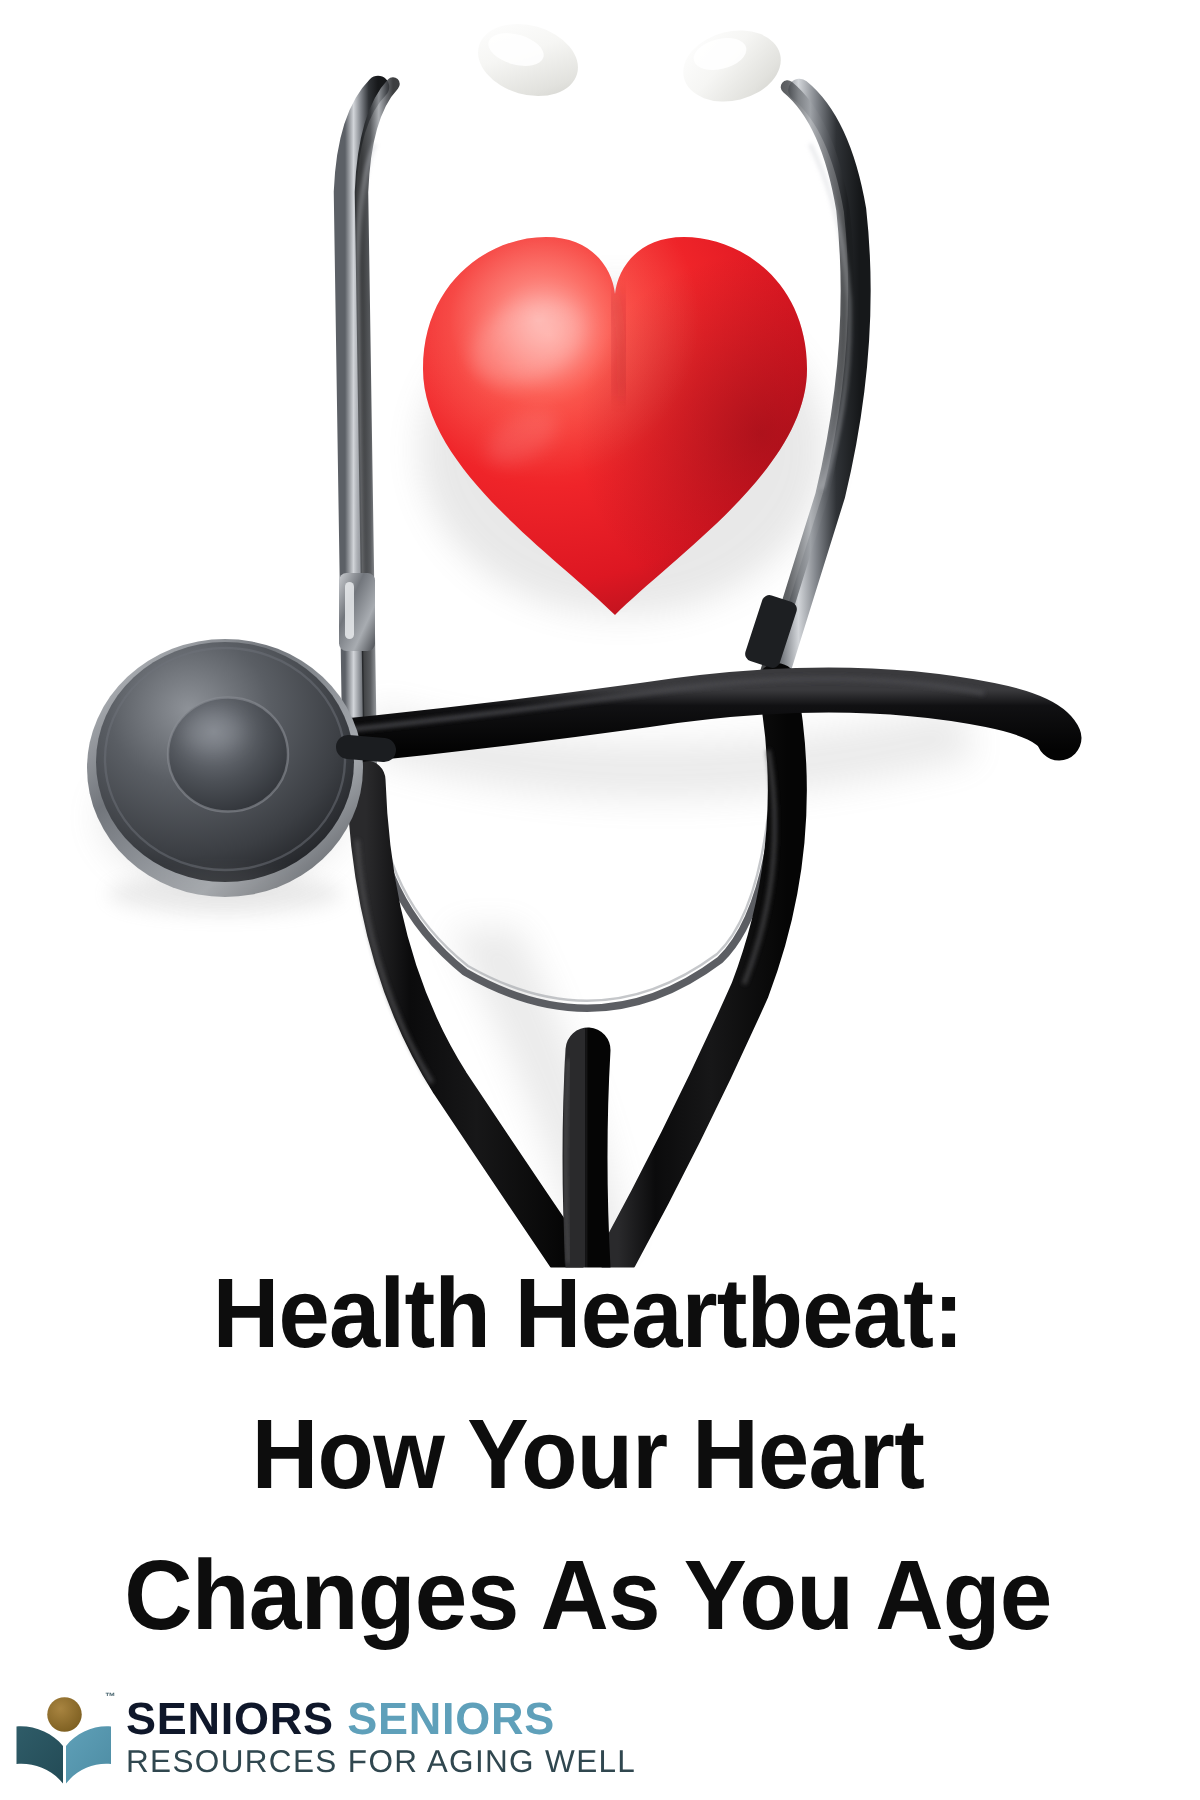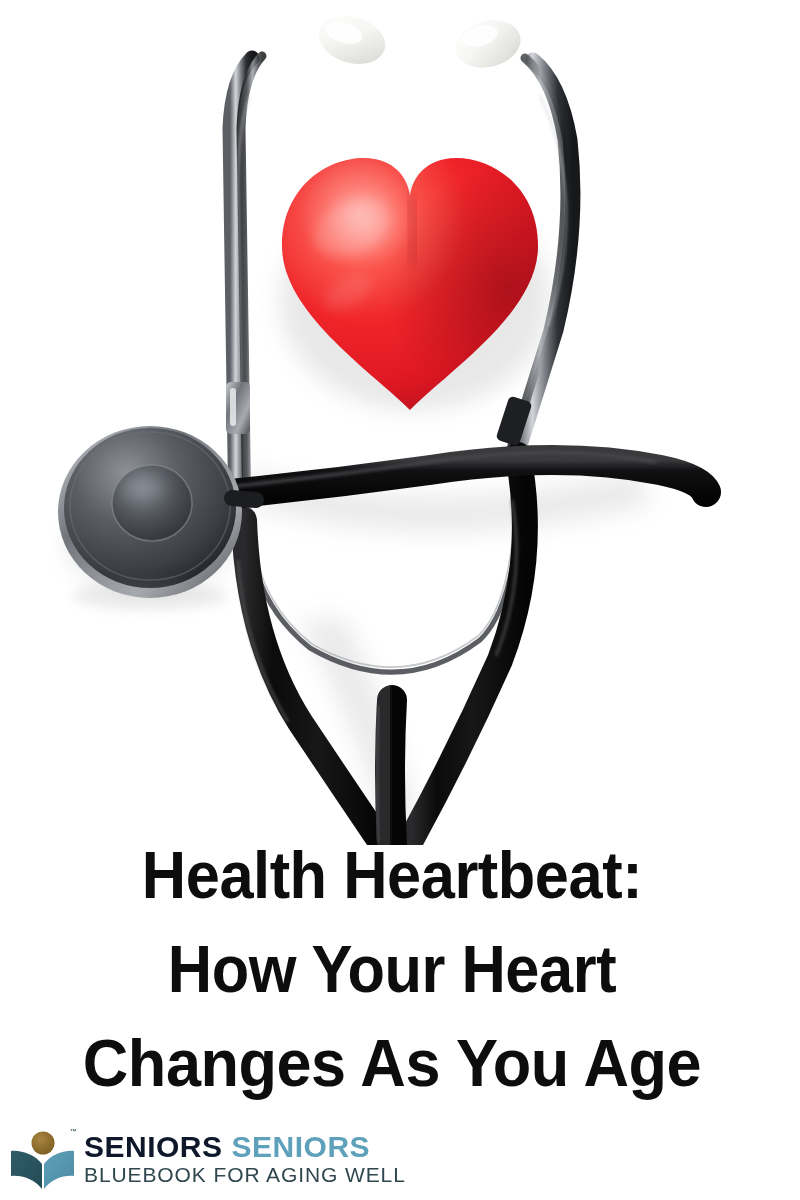--- a/index.html
+++ b/index.html
@@ -306,18 +306,18 @@
 
         <path d="M3 25 C 14 24 27 29 34 38 L34 63 C 26 53 14 49 3 50 Z" fill="url(#bkL)"></path>
 
         <path d="M66 25 C 55 24 43 29 36 38 L36 63 C 44 53 55 49 66 50 Z" fill="url(#bkR)"></path>
       </svg>
     </div>
     <div class="logo-text">
       <div class="logo-top" style="position:relative;">
         <span class="logo-seniors">SENIORS</span><span class="logo-bluebook">SENIORS</span>
       </div>
-      <div class="logo-sub">BLUEBOOK FOR AGING WELL</div>
+      <div class="logo-sub">RESOURCES FOR AGING WELL</div>
     </div>
     <span class="tm" style="position:absolute;left:62px;top:2px;">™</span>
   </div>
 
 </div>
 
 </body></html>

